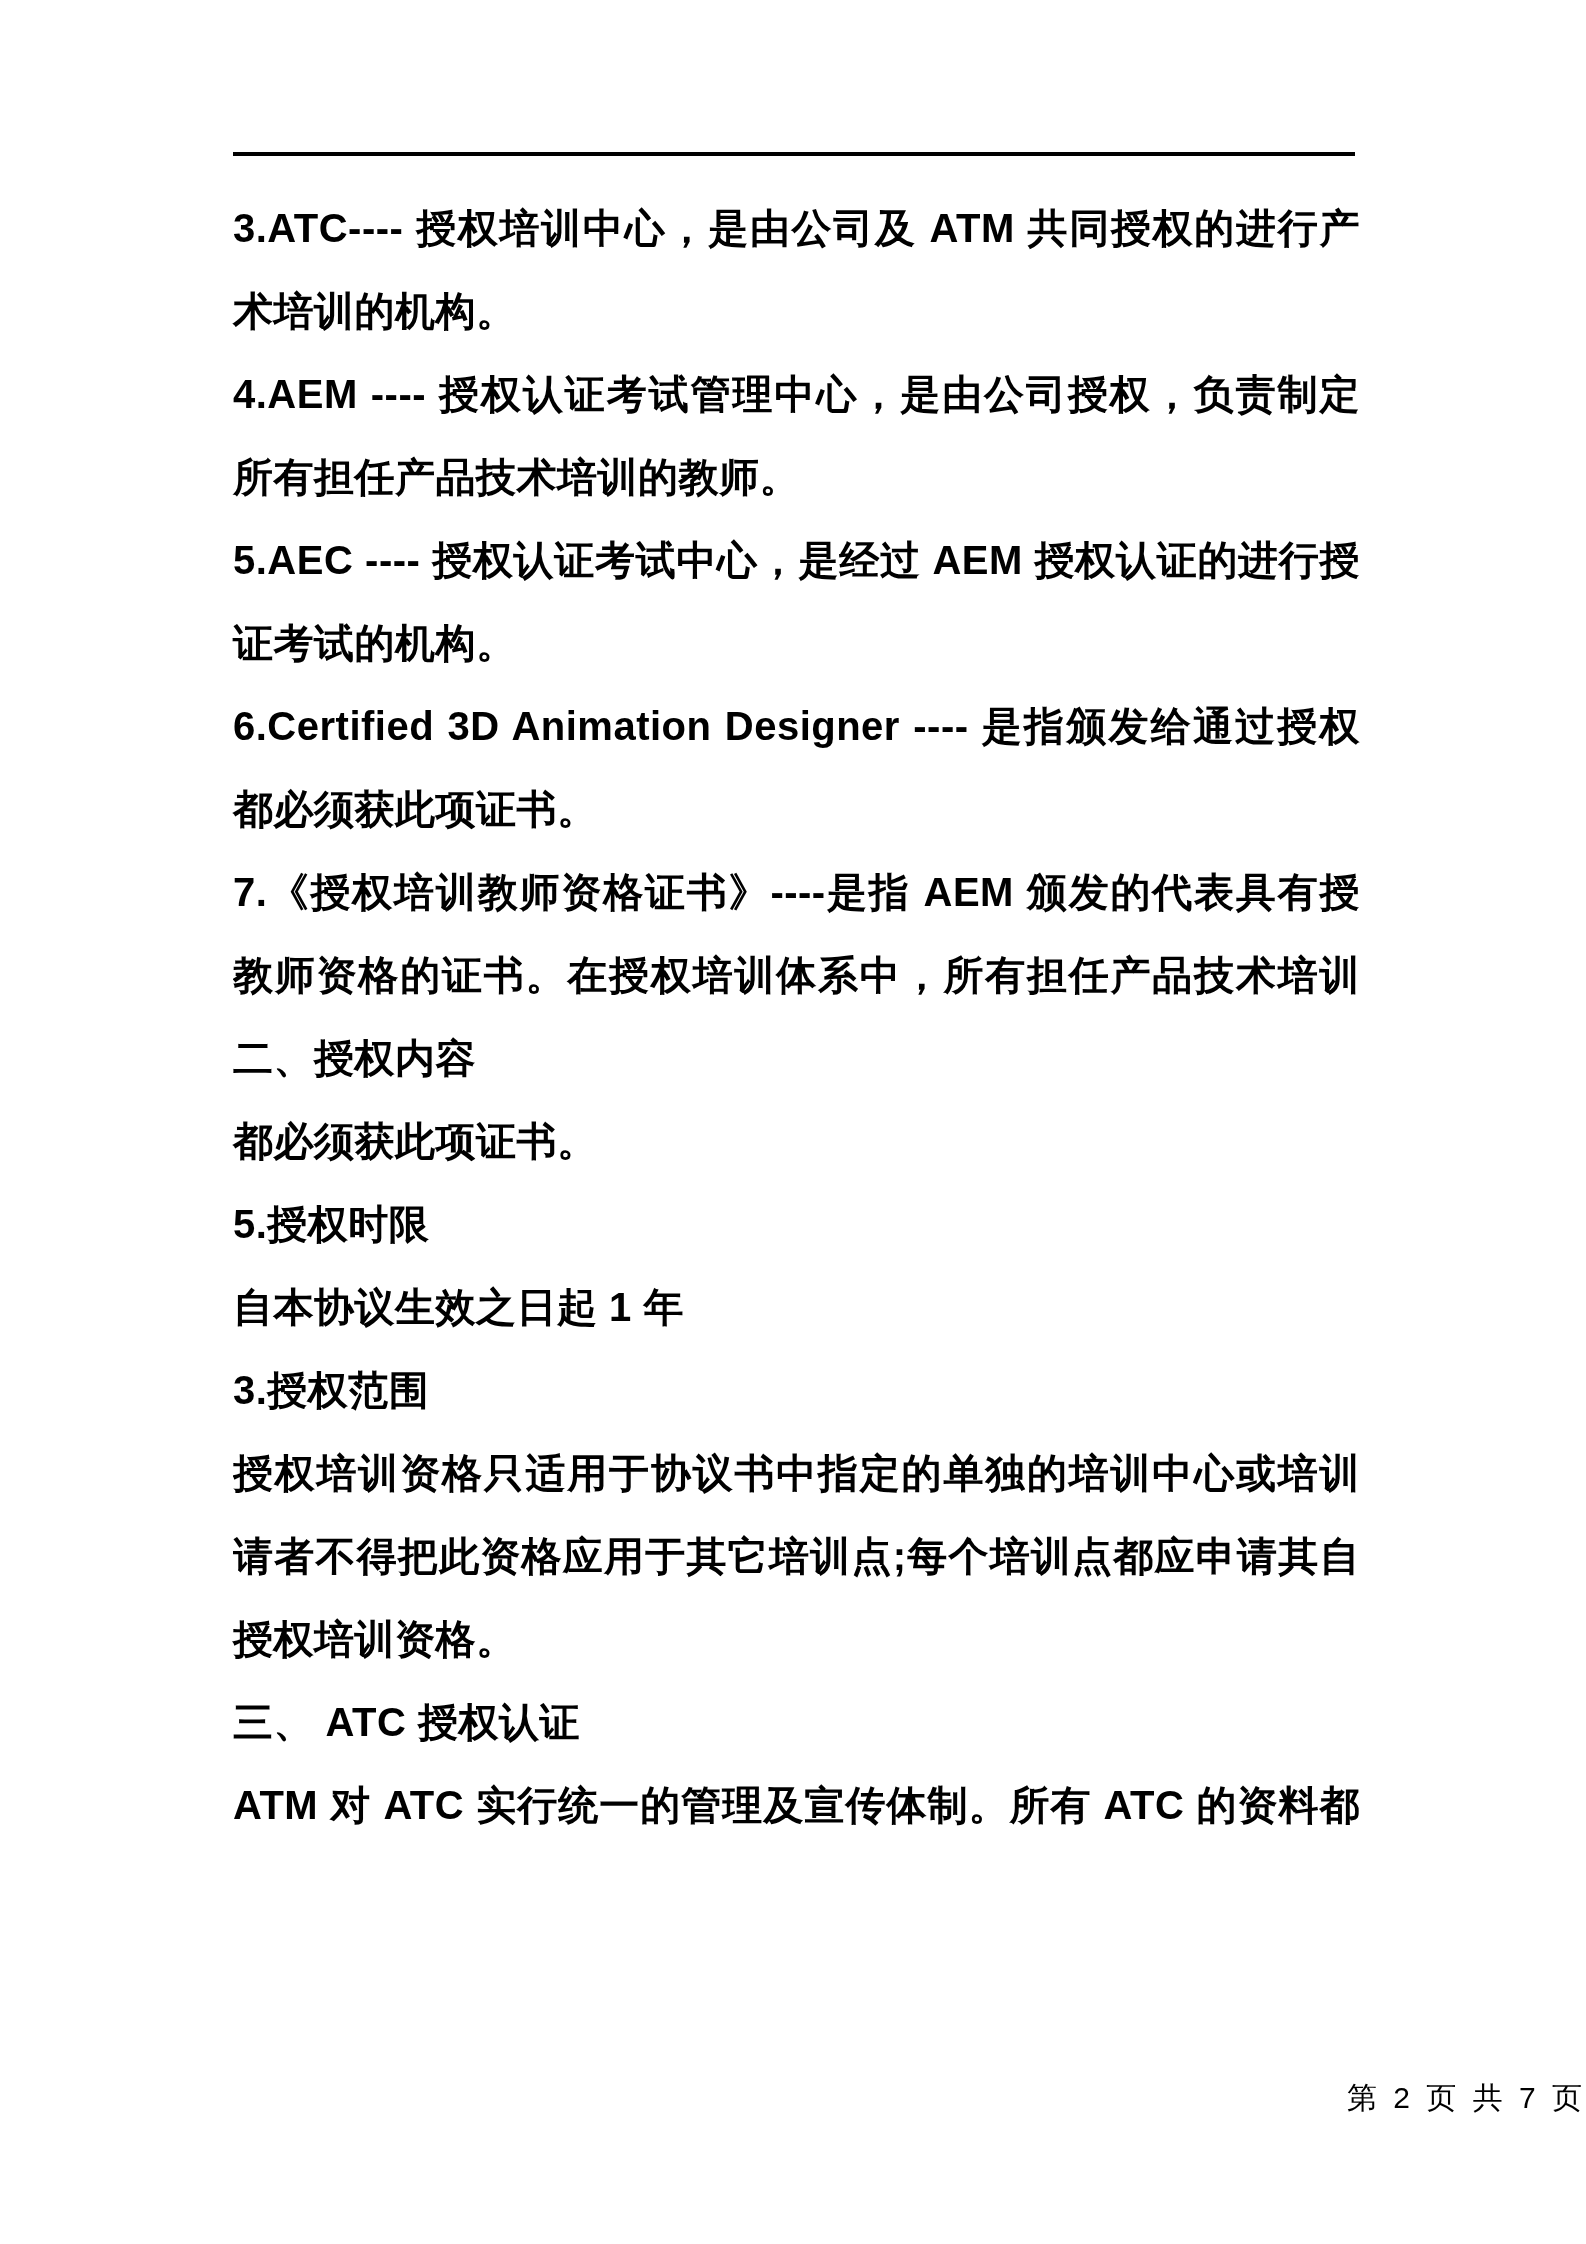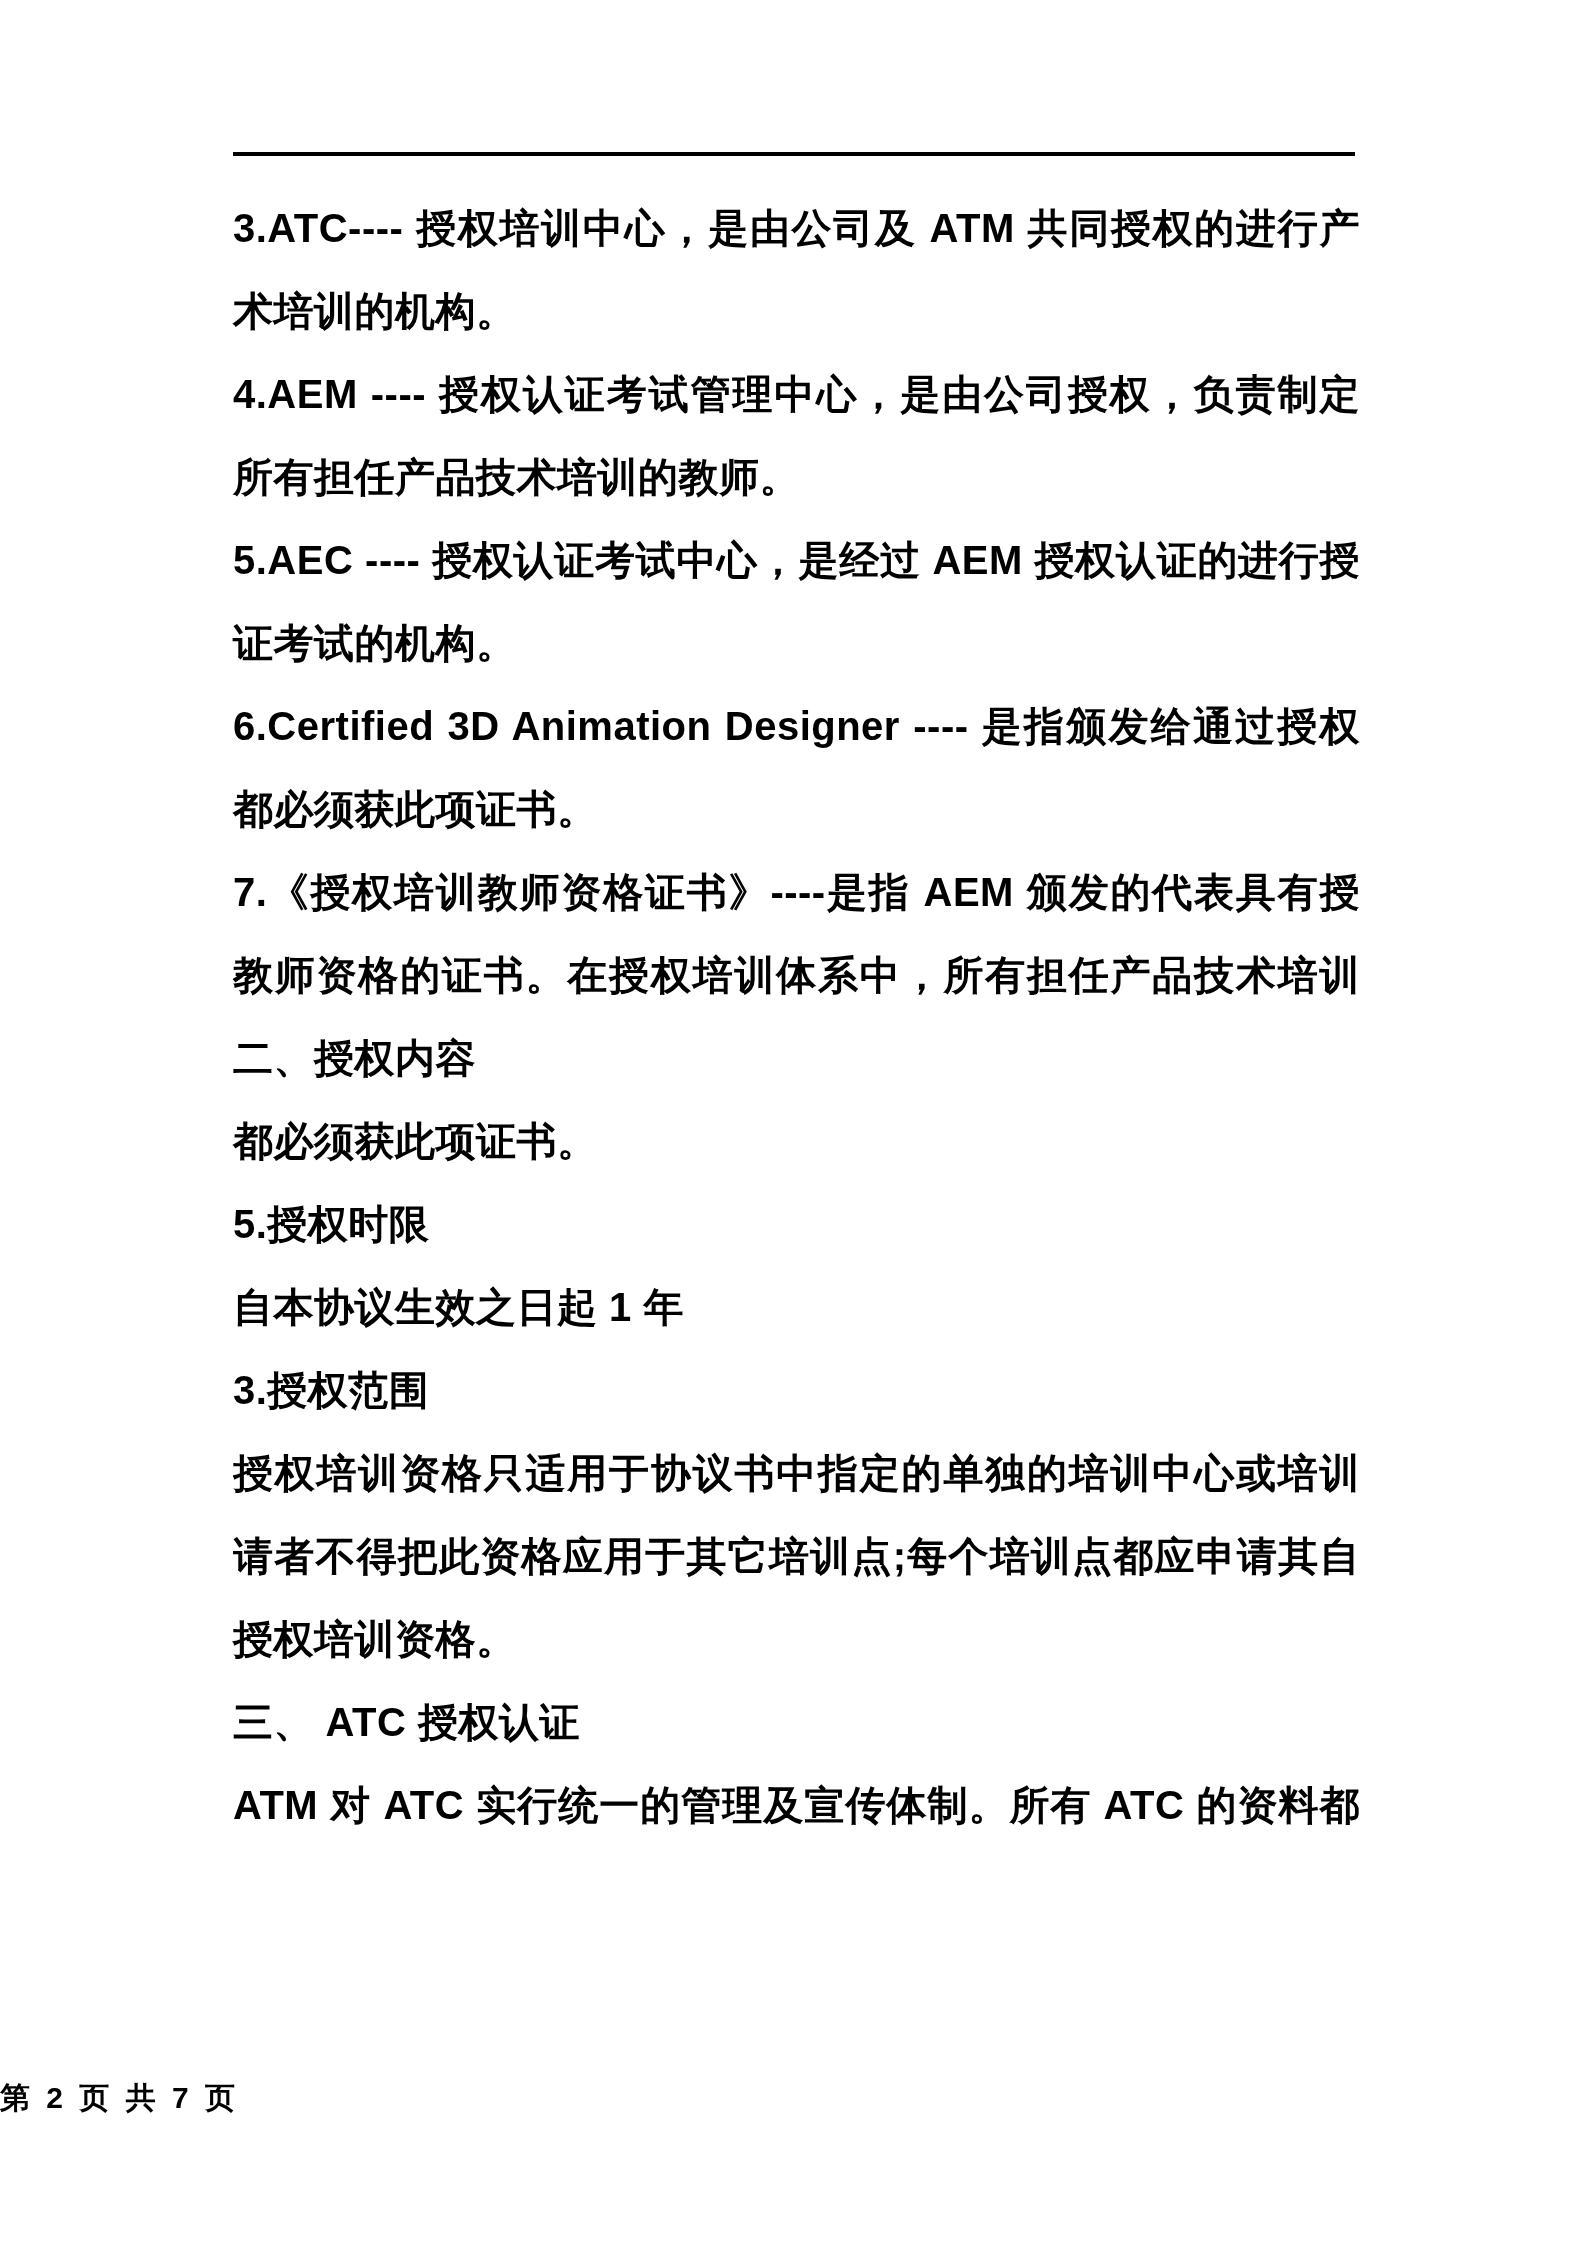--- a/index.html
+++ b/index.html
@@ -44,23 +44,23 @@
     text-align: justify;
     text-align-last: justify;
     overflow: hidden;
     height: 83px;
   }
   .footer {
     position: absolute;
     left: 0;
     top: 2078px;
     width: 100%;
-    text-align: left;
+    text-align: right;
     font-size: 30px;
-    font-weight: 700;
+    font-weight: 400;
     letter-spacing: 4px;
   }
 </style>
 </head>
 <body>
 
 <div class="page">
   <div class="top-rule"></div>
   <div class="doc-body" id="doc-body">
       <div class="line fill">3.ATC---- 授权培训中心，是由公司及 ATM 共同授权的进行产品技</div>

